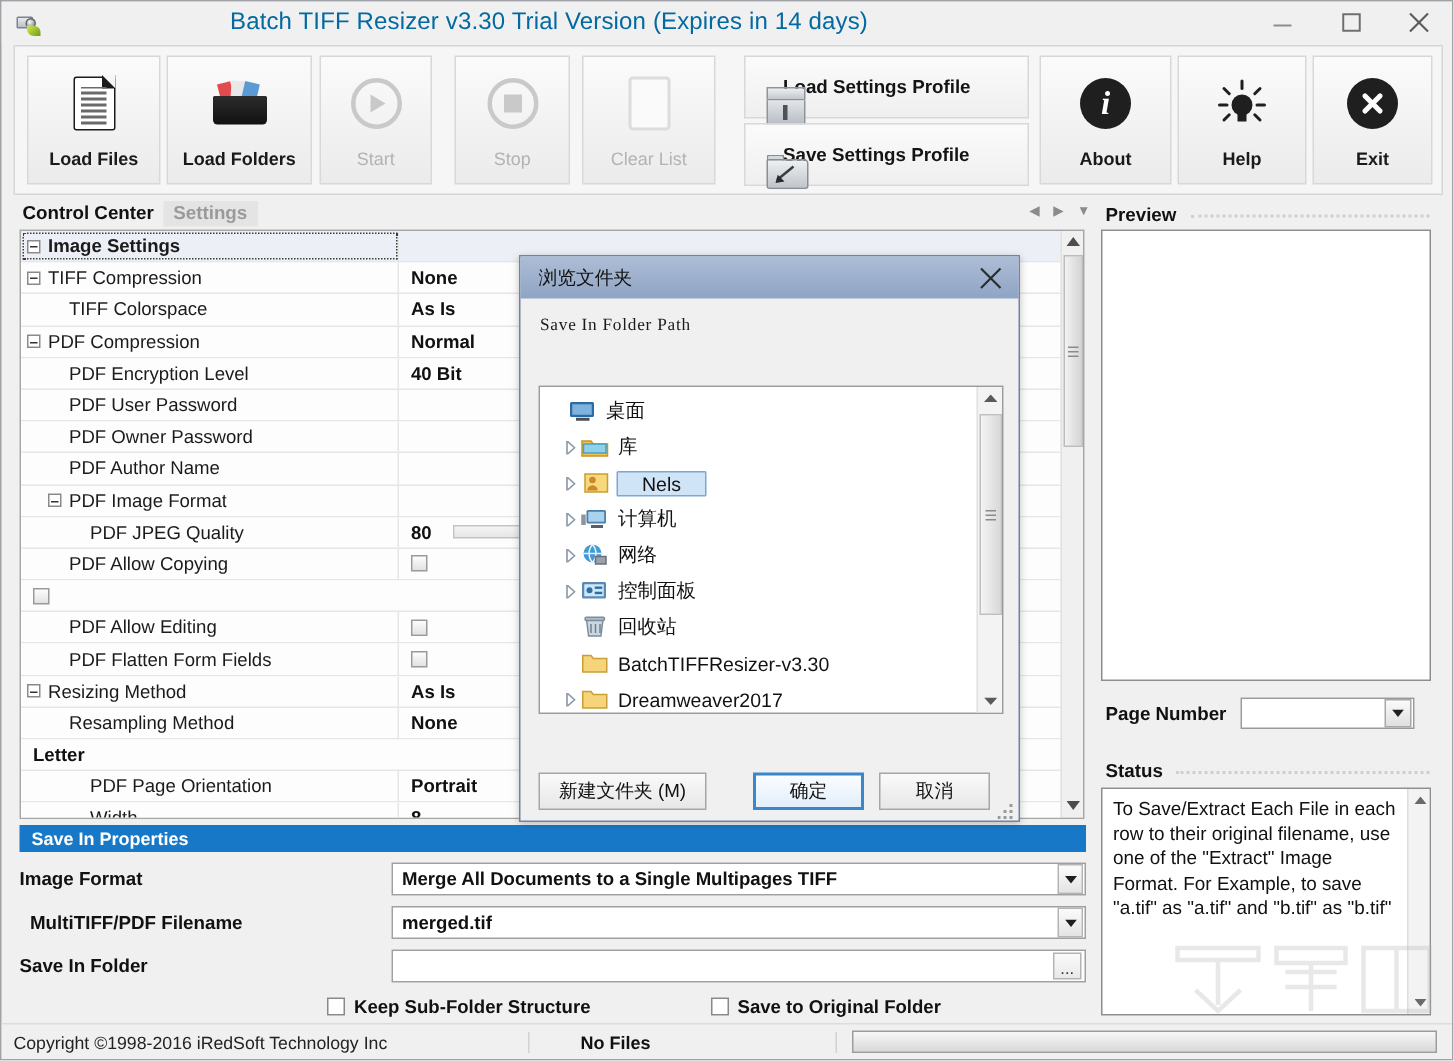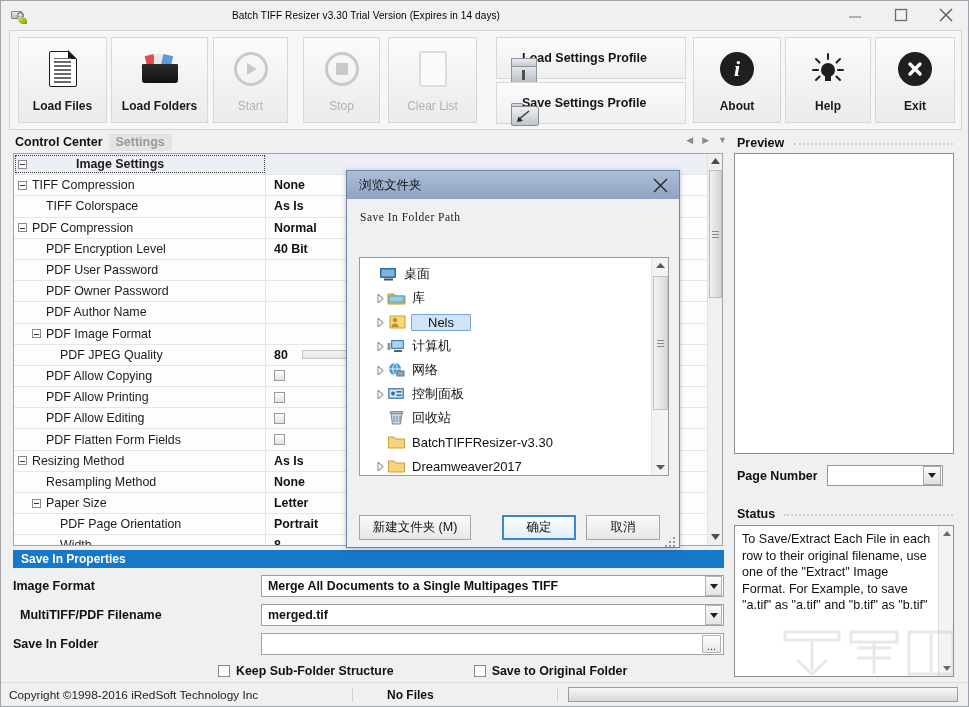--- a/index.html
+++ b/index.html
@@ -38,21 +38,21 @@
     border-radius: 50%;
     background: radial-gradient(circle at 35% 35%, #fdfdfd, #6c7278);
     border: 1px solid #5a6067;
   }
   #app-icon .leaf {
     position: absolute; left: 9px; top: 11px; width: 9px; height: 7px;
     background: linear-gradient(135deg,#d8e84a,#6c9c1e);
     border-radius: 0 60% 0 60%;
   }
   #title-text {
-    flex: 1; text-align: center; font-size: 10px; color: #000000;
+    flex: 1; text-align: center; font-size: 16px; color: #0369a1;
     letter-spacing: .1px; padding-right: 130px; white-space: nowrap;
   }
   .wbtn {
     width: 45px; height: 27px; display: flex; align-items: center;
     justify-content: center; color: #50555b; flex: none;
   }
   .wbtn svg { display: block; }
 
   
   #toolbar {
@@ -409,21 +409,21 @@
   </div>
   <div id="tabnav">
     <span>◀</span>
     <span>▶</span>
     <span>▼</span>
   </div>
 
   <div id="grid-wrap">
     <div id="grid">
         <div class="row group">
-          <div class="namecell rowsel" style="padding-left: 4px; gap: 44px;">
+          <div class="namecell rowsel" style="padding-left: 4px;">
             <span class="expander"></span>
             <span class="clip">Image Settings</span>
           </div>
           <div class="valcell">
             <span></span>
           </div>
         </div>
         <div class="row">
           <div class="namecell" style="padding-left: 4px;">
             <span class="expander"></span>
@@ -509,24 +509,20 @@
         <div class="row">
           <div class="namecell" style="padding-left: 18px;">
             <span style="display: inline-block; width: 14px; flex: 0 0 auto;"></span>
             <span class="clip">PDF Allow Copying</span>
           </div>
           <div class="valcell">
             <span class="cbox"></span>
           </div>
         </div>
         <div class="row">
-          <div class="namecell" style="padding-left: 18px;">
-            <span style="display: inline-block; width: 14px; flex: 0 0 auto;"></span>
-            <span class="clip">PDF Allow Printing</span>
-          </div>
           <div class="valcell">
             <span class="cbox"></span>
           </div>
         </div>
         <div class="row">
           <div class="namecell" style="padding-left: 18px;">
             <span style="display: inline-block; width: 14px; flex: 0 0 auto;"></span>
             <span class="clip">PDF Allow Editing</span>
           </div>
           <div class="valcell">
@@ -554,24 +550,20 @@
         <div class="row">
           <div class="namecell" style="padding-left: 18px;">
             <span style="display: inline-block; width: 14px; flex: 0 0 auto;"></span>
             <span class="clip">Resampling Method</span>
           </div>
           <div class="valcell">
             <span>None</span>
           </div>
         </div>
         <div class="row">
-          <div class="namecell" style="padding-left: 18px;">
-            <span class="expander"></span>
-            <span class="clip">Paper Size</span>
-          </div>
           <div class="valcell">
             <span>Letter</span>
           </div>
         </div>
         <div class="row">
           <div class="namecell" style="padding-left: 32px;">
             <span style="display: inline-block; width: 14px; flex: 0 0 auto;"></span>
             <span class="clip">PDF Page Orientation</span>
           </div>
           <div class="valcell">

